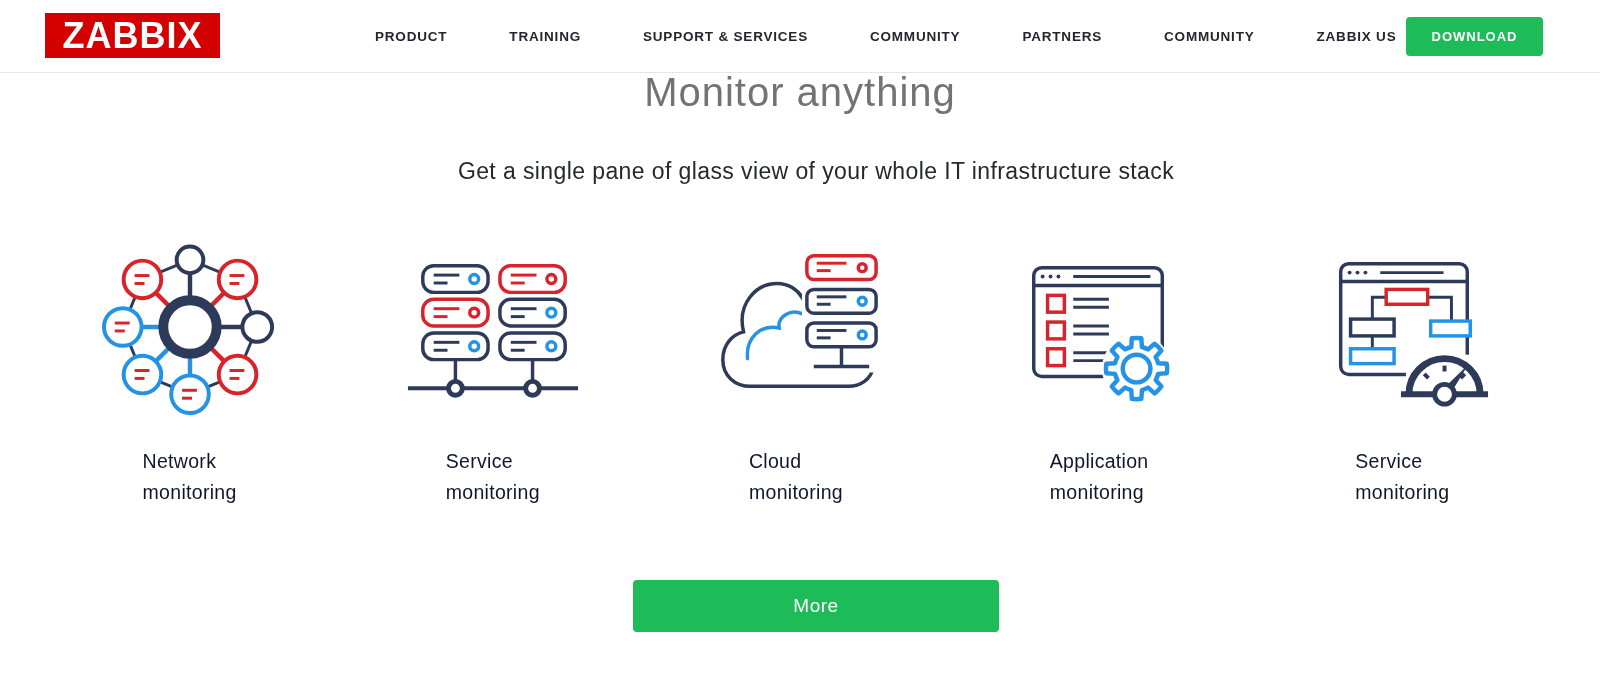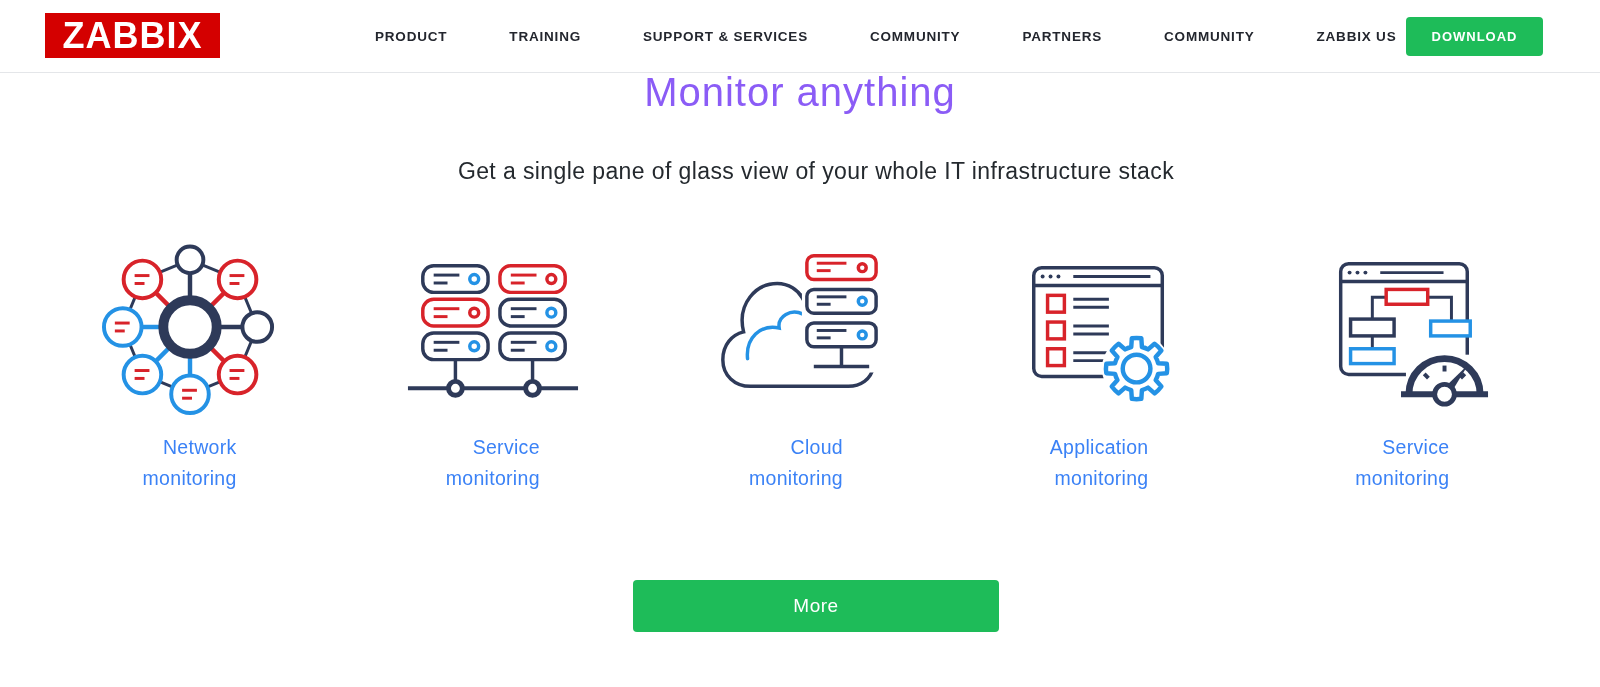--- a/index.html
+++ b/index.html
@@ -28,38 +28,38 @@
     position: absolute; right: 57px; top: 17px; width: 137px; height: 39px;
     background: #1ebc59; border: none; border-radius: 4px; cursor: pointer;
     color: #ffffff; font-family: "Liberation Sans", sans-serif;
     font-size: 13px; font-weight: 700; letter-spacing: 1px;
     display: flex; align-items: center; justify-content: center;
   }
 
   
   .hero-title {
     position: absolute; top: 70px; left: 0; width: 1600px;
-    text-align: center; color: #8b5cf6; font-size: 40px; font-weight: 400; letter-spacing: 1px;
+    text-align: center; color: #737373; font-size: 40px; font-weight: 400; letter-spacing: 1px;
   }
   .hero-subtitle {
     position: absolute; top: 158px; left: 16px; width: 1600px;
     text-align: center; color: #24292e; font-size: 23px; font-weight: 400; letter-spacing: 0.4px;
   }
 
   
   .features {
     position: absolute; top: 230px; left: 38px; width: 1516px;
     display: flex;
   }
   .feature {
     width: 20%; display: flex; flex-direction: column; align-items: center; cursor: pointer;
   }
   .feature .icon-wrap { width: 178px; height: 178px; margin-top: 8px; }
   .feature .label {
-    margin-top: 16px; text-align: right; color: #3b82f6;
+    margin-top: 30px; text-align: left; color: #0f172a;
     font-size: 19.5px; line-height: 31px; letter-spacing: 0.3px;
   }
 
   
   .more-btn {
     position: absolute; top: 580px; left: 50%; transform: translateX(-50%);
     width: 366px; height: 52px; background: #1ebc59; border: none; border-radius: 4px;
     color: #ffffff; font-family: "Liberation Sans", sans-serif; font-size: 19px; letter-spacing: 0.5px;
     cursor: pointer; display: flex; align-items: center; justify-content: center; margin-left: 16px;
   }

